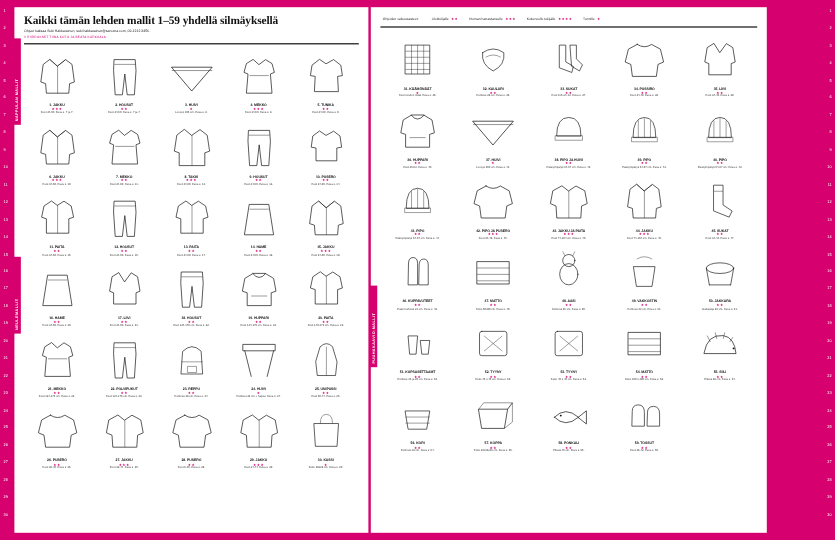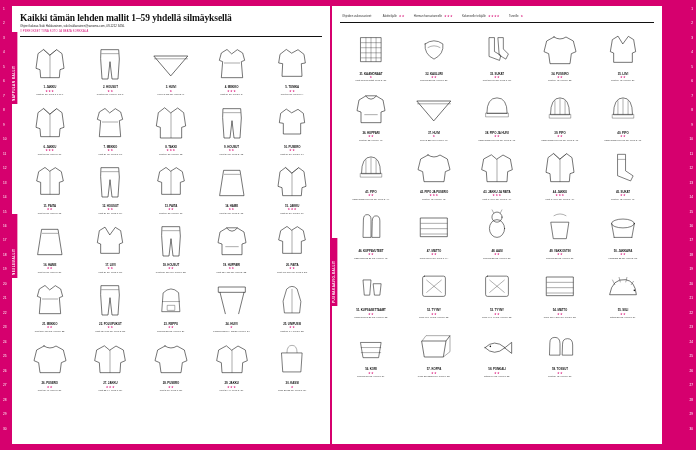--- a/index.html
+++ b/index.html
@@ -15,21 +15,21 @@
   .edge-ticks.left{left:0;}
   .edge-ticks.right{right:0;}
   .edge-ticks span{position:absolute;right:3px;}
   .edge-ticks.left span{left:3px;right:auto;}
 
   .page{
     background:#ffffff;
     position:relative;
     box-sizing:border-box;
   }
-  .page.left{width:318px;margin:6px 1px 6px 12px;padding:7px 8px 18px 8px;}
+  .page.left{width:295px;margin:6px 1px 6px 12px;padding:7px 8px 18px 8px;}
   .page.right{width:330px;margin:6px 12px 6px 1px;padding:7px 8px 6px 8px;}
 
   
   .title{
     font-family:"Liberation Serif", serif;
     font-weight:bold;
     font-size:9.5px;
     letter-spacing:-0.1px;
     margin:0 0 2px 0;
     color:#111;

